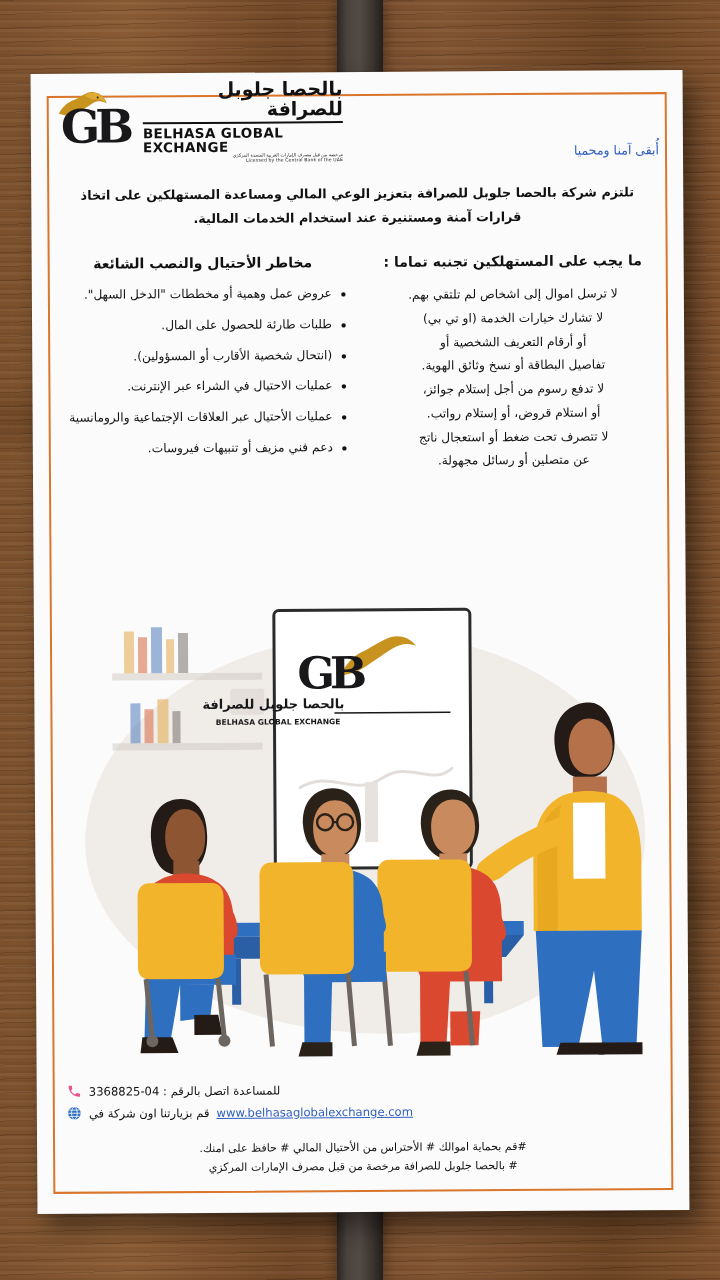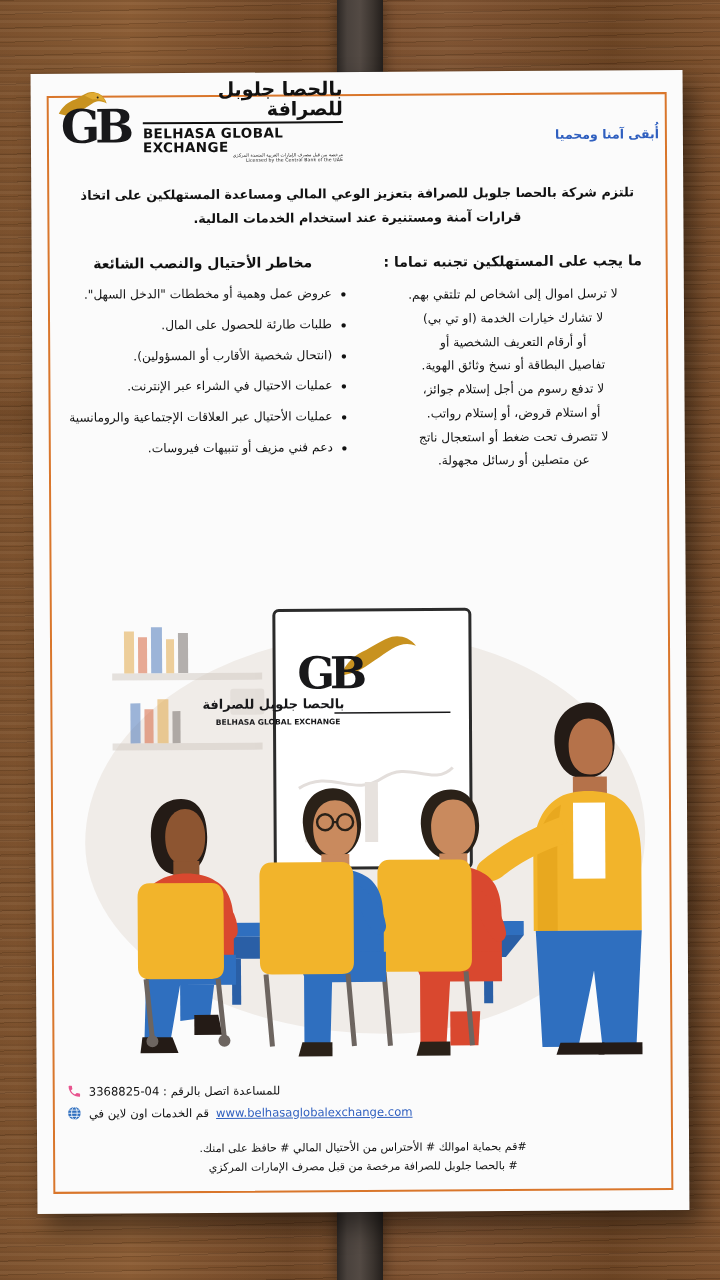--- a/index.html
+++ b/index.html
@@ -91,22 +91,22 @@
   .logo-en {
     font-size: 13.5px; font-weight: 700; color: #111;
     letter-spacing: 0.4px; margin-top: 1px;
   }
   .logo-rule { height: 2px; background: #111; margin: 2px 0 2px; }
   .logo-lic {
     font-size: 4.6px; color: #222; letter-spacing: 0.1px; direction: rtl;
   }
   .tagline {
     position: absolute;
-    right: 24px; top: 50px;
-    font-size: 12.5px; color: #2f5fbf; font-weight: 700;
+    right: 24px; top: 66px;
+    font-size: 12.5px; color: #2f5fbf; font-weight: 400;
   }
   
   .intro {
     position: absolute;
     left: 26px; right: 26px; top: 110px;
     font-size: 12.8px; font-weight: 700; color: #111;
     line-height: 1.85; text-align: center;
   }
   
   .cols {
@@ -353,21 +353,21 @@
 
   <div class="contact">
     <div class="line phone">
       <span>للمساعدة اتصل بالرقم : 04-3368825</span>
       <svg class="ico" viewBox="0 0 24 24">
         <path d="M6.6 10.8c1.4 2.8 3.8 5.2 6.6 6.6l2.2-2.2c.3-.3.7-.4 1.1-.2 1.2.4 2.5.6 3.8.6.6 0 1 .4 1 1V20c0 .6-.4 1-1 1C10.6 21 3 13.4 3 4c0-.6.4-1 1-1h3.4c.6 0 1 .4 1 1 0 1.3.2 2.6.6 3.8.1.4 0 .8-.2 1.1l-2.2 1.9z" fill="#e8548f"></path>
       </svg>
     </div>
     <div class="line web">
       <span class="weblink">www.belhasaglobalexchange.com</span>
-      <span>قم الخدمات اون لاين في</span>
+      <span>قم بزيارتنا اون شركة في</span>
       <svg class="ico" viewBox="0 0 24 24">
         <circle cx="12" cy="12" r="10" fill="#2f6fbf"></circle>
         <ellipse cx="12" cy="12" rx="4.5" ry="10" fill="none" stroke="#fff" stroke-width="1.3"></ellipse>
         <path d="M2 12h20M4 7h16M4 17h16" stroke="#fff" stroke-width="1.3"></path>
       </svg>
     </div>
   </div>
 
   <div class="hashtags">
     <div>#قم بحماية اموالك # الأحتراس من الأحتيال المالي # حافظ على امنك.</div>

